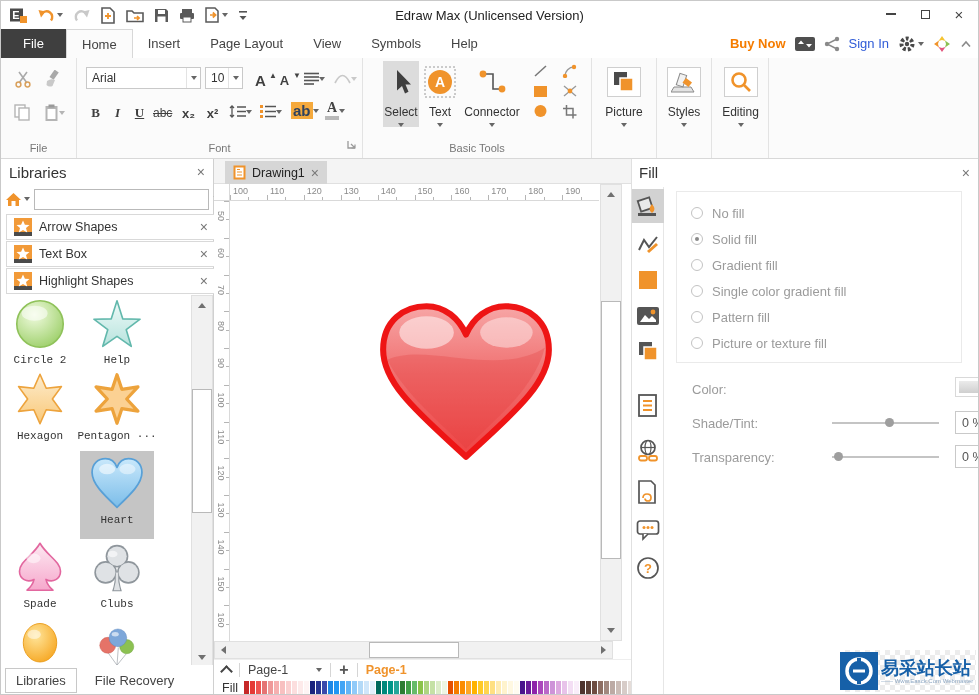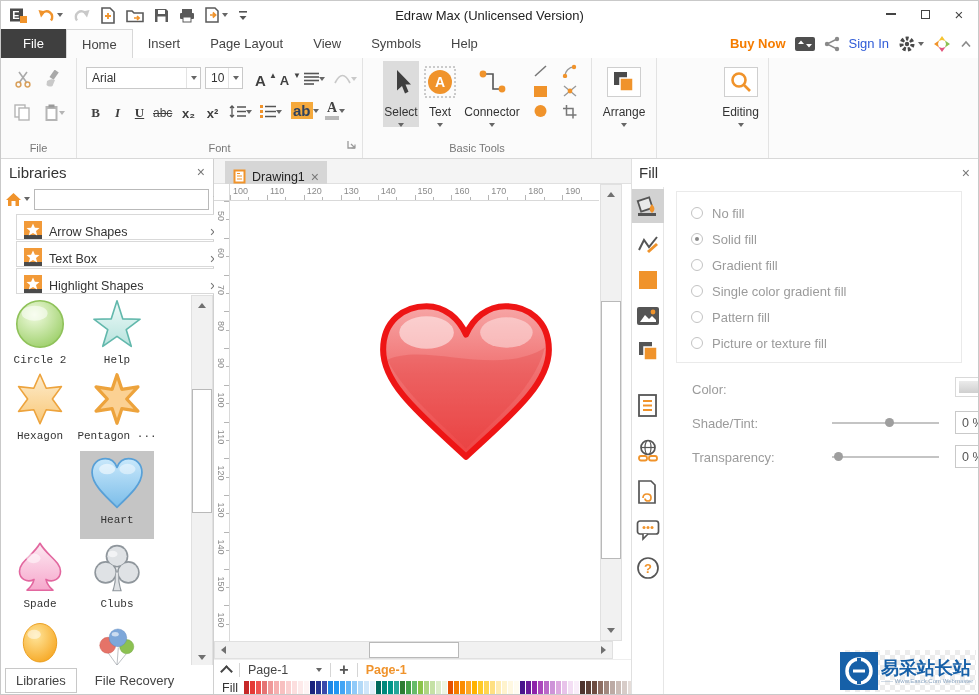--- a/index.html
+++ b/index.html
@@ -42,40 +42,40 @@
 .bigbtn .caret{margin-top:4px}
 .bigbtn.sel{background:#dcdcdc}
 .ibox{width:34px;height:30px;border:1px solid #cfcfcf;background:#fff;display:flex;align-items:center;justify-content:center}
 .mini-t{width:24px;height:18px;display:flex;align-items:center;justify-content:center}
 
 .sidebar{position:absolute;left:0;top:158px;width:213px;height:537px;background:#fff;border-right:1px solid #d0d0d0}
 .sb-head{position:absolute;left:0;top:0;width:100%;height:26px;display:flex;align-items:center;padding:0 8px;font-size:15px;color:#333}
 .xbtn{margin-left:auto;color:#777;font-size:14px;line-height:1}
 .sb-search{position:absolute;left:0;top:28px;width:100%;height:24px;display:flex;align-items:center;gap:4px;padding:0 4px}
 .sb-search input{flex:1;height:21px;border:1px solid #b9b9b9;outline:none;font-size:12px;padding:0 14px 0 4px}
-.libbar{position:absolute;left:15px;width:210px;height:26px;border:1px solid #d9d9d9;background:#fff;display:flex;align-items:flex-end;gap:7px;padding:0 7px;font-size:12.5px;color:#333}
+.libbar{position:absolute;left:5px;width:210px;height:26px;border:1px solid #d9d9d9;background:#fff;display:flex;align-items:center;gap:7px;padding:0 7px;font-size:12.5px;color:#333}
 .tile{position:absolute;width:74px;display:flex;flex-direction:column;align-items:center}
 .tile .shlbl{font-family:"Liberation Mono",monospace;font-size:11px;color:#333;margin-top:3px;white-space:nowrap}
 .tile.sel{background:#c5c5c5}
 .sb-bottom{position:absolute;left:0;bottom:0;width:212px;height:31px;background:#fff;display:flex;align-items:center;gap:8px;padding:0 4px;z-index:5}
 .sbtab{font-size:13px;color:#444;padding:4px 10px}
 .sbtab.boxed{border:1px solid #c8c8c8}
 
 .sbar{background:#f1f1f1;border:1px solid #e0e0e0;position:absolute}
 .sbtn{position:absolute;background:#f1f1f1;display:flex;align-items:center;justify-content:center}
 .thumb{position:absolute;background:#fff;border:1px solid #b9b9b9}
 .tri{width:0;height:0}
 .tri.up{border-left:4px solid transparent;border-right:4px solid transparent;border-bottom:5px solid #707070}
 .tri.dn{border-left:4px solid transparent;border-right:4px solid transparent;border-top:5px solid #707070}
 .tri.lf{border-top:4px solid transparent;border-bottom:4px solid transparent;border-right:5px solid #707070}
 .tri.rt{border-top:4px solid transparent;border-bottom:4px solid transparent;border-left:5px solid #707070}
 
 .cz{position:absolute;left:213px;top:158px;width:417px;height:537px;background:#fff}
 .doctabs{position:absolute;left:0;top:0;width:100%;height:25px;background:#f4f4f4;border-bottom:1px solid #e0e0e0}
-.doctab{position:absolute;left:11px;top:2px;height:23px;background:#d6d6d6;display:flex;align-items:flex-end;gap:6px;padding:0 8px;font-size:12.5px;color:#222}
+.doctab{position:absolute;left:11px;top:2px;height:23px;background:#d6d6d6;display:flex;align-items:center;gap:6px;padding:0 8px;font-size:12.5px;color:#222}
 .corner{position:absolute;left:0;top:25px;width:16px;height:17px;background:#fff;border-right:1px solid #d9d9d9;border-bottom:1px solid #d9d9d9}
 .hruler{position:absolute;left:16px;top:25px;width:369px;height:17px;border-bottom:1px solid #d9d9d9;display:flex;background:#fff;overflow:hidden}
 .vruler{position:absolute;left:0;top:42px;width:16px;height:441px;border-right:1px solid #d9d9d9;display:flex;flex-direction:column;background:#fff;overflow:hidden}
 .seg{position:relative;flex:1}
 .seg span{position:absolute;font-size:9px;color:#8a8a8a}
 .seg.h span{left:3px;top:2px}
 .seg.h .tk{position:absolute;bottom:0;width:1px;background:#b5b5b5}
 .seg.h .tk.a{left:0;height:5px}.seg.h .tk.b{left:50%;height:3px}
 .seg.v span{top:10px;left:-3px;width:20px;text-align:center;transform:rotate(90deg)}
 .seg.v .tk{position:absolute;right:0;height:1px;background:#b5b5b5}
@@ -454,25 +454,40 @@
     <div class="grp" style="left:591px;width:65px">
       <div class="bigbtn" style="left:6px;width:52px">
         <span class="ic">
             <span class="ibox">
               <svg width="26" height="24">
                 <rect x="3" y="2" width="13" height="13" fill="#4a4a4a"></rect>
                 <rect x="9" y="8" width="13" height="13" fill="#f0932b" stroke="#fff" stroke-width="1.5"></rect>
               </svg>
             </span>
           </span>
-        <span class="lb">Arrange</span>
-          <span class="caret"></span>
-      </div>
-    </div>
-
+        <span class="lb">Picture</span>
+          <span class="caret"></span>
+      </div>
+    </div>
+
+    <div class="grp" style="left:656px;width:55px">
+      <div class="bigbtn" style="left:4px;width:46px">
+        <span class="ic">
+            <span class="ibox">
+              <svg width="26" height="24">
+                <path d="M3,17 h17 l3,5 h-23 z" fill="#e3e3e3" stroke="#8a8a8a"></path>
+                <rect x="7" y="4" width="7" height="12" transform="rotate(18 10 10)" fill="#f2f2f2" stroke="#8a8a8a"></rect>
+                <path d="M15,8 l6,4.5 -3.5,4.5 -6,-4.5 z" fill="#f0932b"></path>
+              </svg>
+            </span>
+          </span>
+        <span class="lb">Styles</span>
+          <span class="caret"></span>
+      </div>
+    </div>
 
     <div class="grp" style="left:711px;width:57px">
       <div class="bigbtn" style="left:5px;width:47px">
         <span class="ic">
             <span class="ibox">
               <svg width="24" height="24">
                 <circle cx="10" cy="10" r="6.5" fill="none" stroke="#f0932b" stroke-width="2.6"></circle>
                 <line x1="15" y1="15" x2="21" y2="21" stroke="#f0932b" stroke-width="2.6"></line>
               </svg>
             </span>

